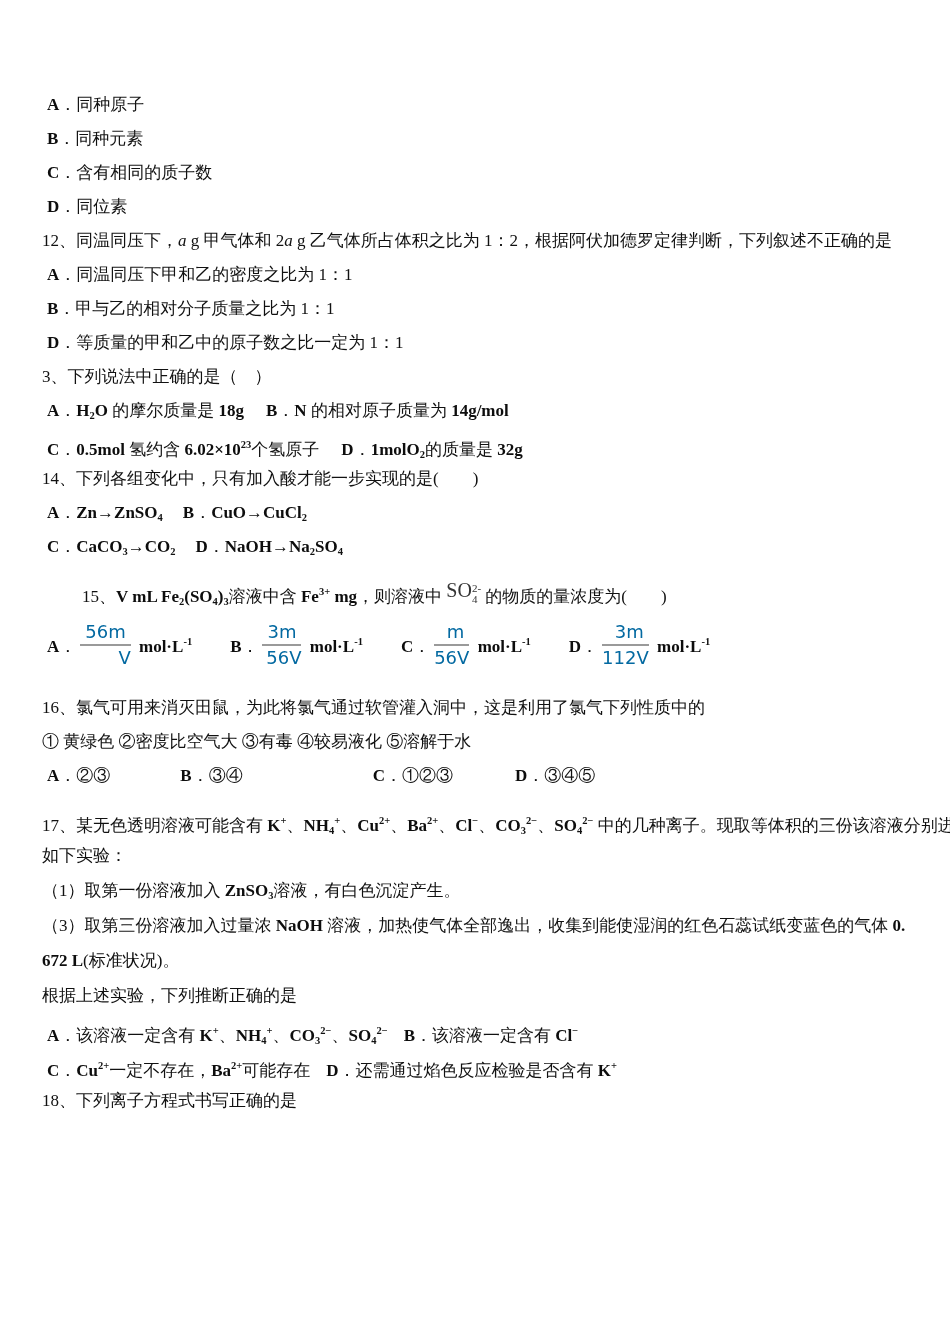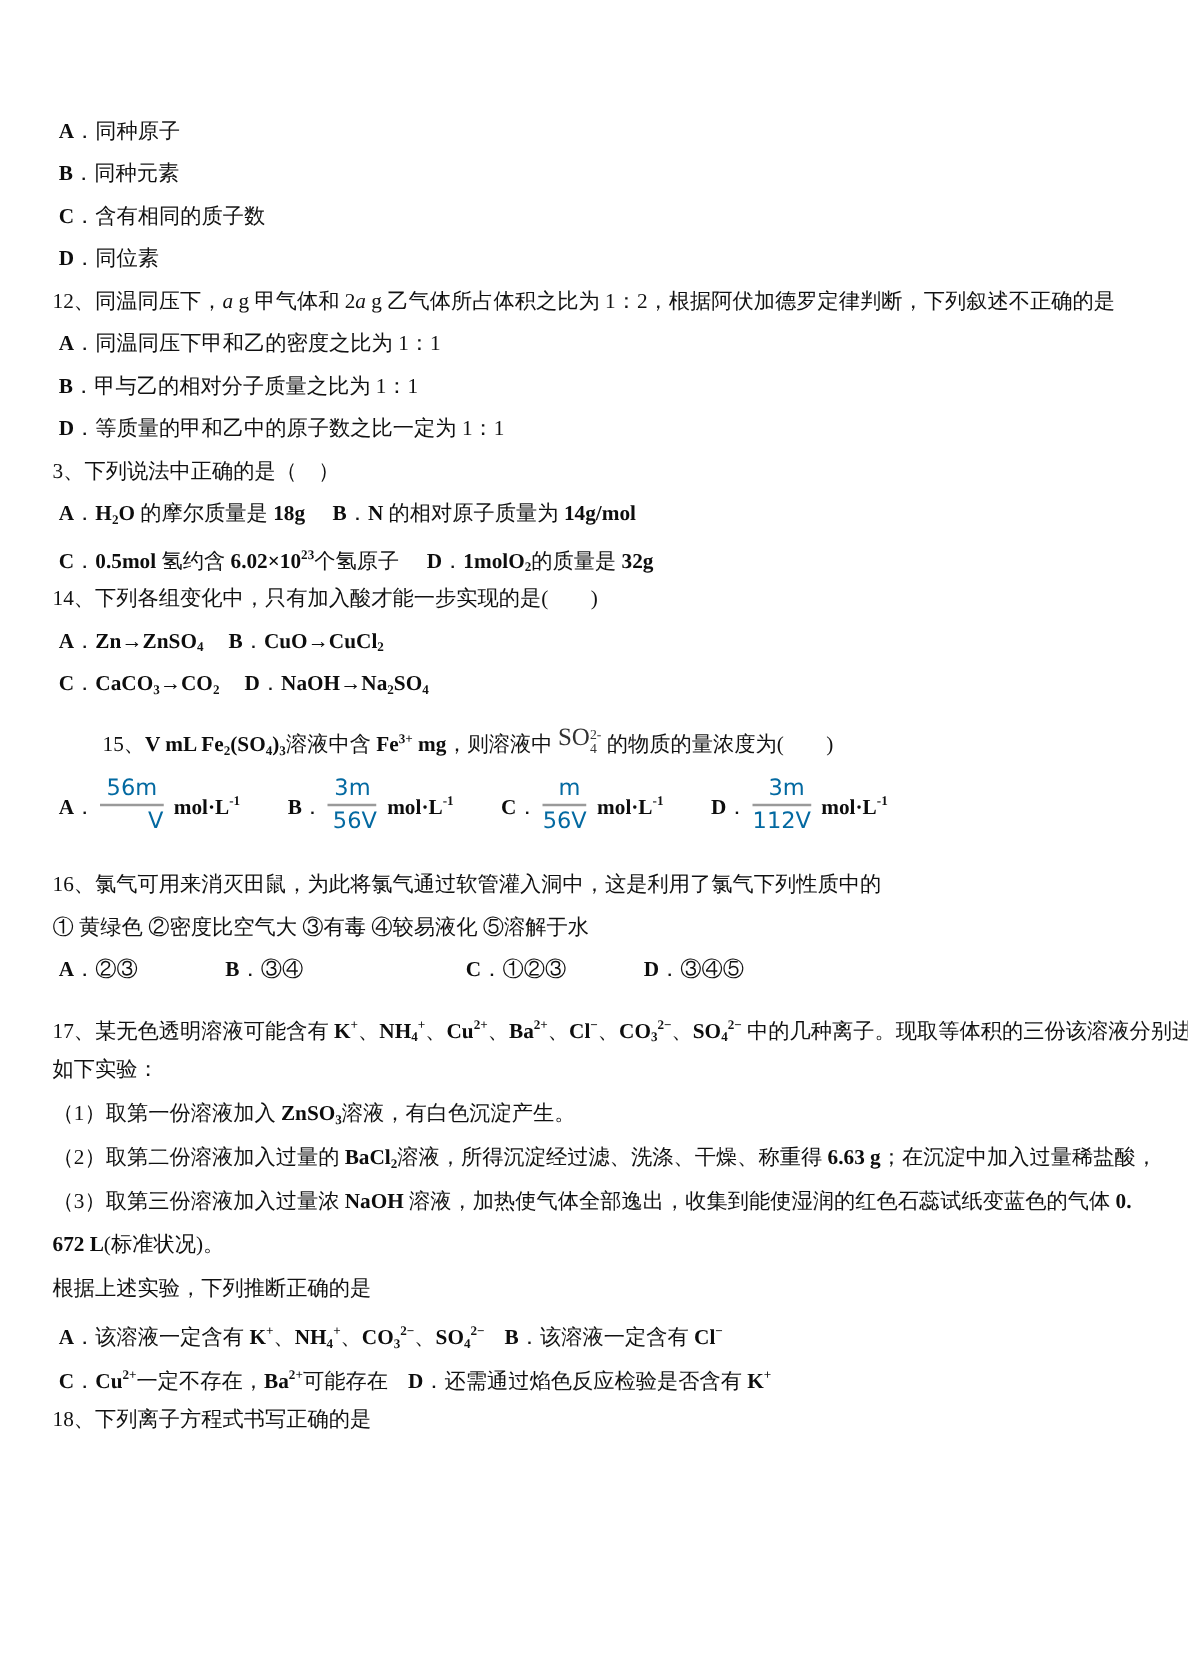--- a/index.html
+++ b/index.html
@@ -63,20 +63,19 @@
     <div class="line" data-name="q14-options-ab"><span class="b" data-name="formula-text">A</span><span class="t" data-name="text-run">．</span><span class="b" data-name="formula-text">Zn→ZnSO</span><span class="bsub" data-name="subscript">4</span><span class="sp" style="width: 20px;"></span><span class="b" data-name="formula-text">B</span><span class="t" data-name="text-run">．</span><span class="b" data-name="formula-text">CuO→CuCl</span><span class="bsub" data-name="subscript">2</span></div>
     <div class="line" data-name="q14-options-cd"><span class="b" data-name="formula-text">C</span><span class="t" data-name="text-run">．</span><span class="b" data-name="formula-text">CaCO</span><span class="bsub" data-name="subscript">3</span><span class="b" data-name="formula-text">→CO</span><span class="bsub" data-name="subscript">2</span><span class="sp" style="width: 20px;"></span><span class="b" data-name="formula-text">D</span><span class="t" data-name="text-run">．</span><span class="b" data-name="formula-text">NaOH→Na</span><span class="bsub" data-name="subscript">2</span><span class="b" data-name="formula-text">SO</span><span class="bsub" data-name="subscript">4</span></div>
     <div class="line" data-name="q15-title"><span class="t" data-name="text-run">15、</span><span class="b" data-name="formula-text">V mL Fe</span><span class="bsub" data-name="subscript">2</span><span class="b" data-name="formula-text">(SO</span><span class="bsub" data-name="subscript">4</span><span class="b" data-name="formula-text">)</span><span class="bsub" data-name="subscript">3</span><span class="t" data-name="text-run">溶液中含 </span><span class="b" data-name="formula-text">Fe</span><span class="bsup" data-name="superscript">3+</span><span class="b" data-name="formula-text"> mg</span><span class="t" data-name="text-run">，则溶液中 </span><span class="ion" data-name="ion-formula"><span class="base" data-name="ion-base">SO</span><span class="stack" data-name="ion-charge-stack"><span class="st-sup" data-name="ion-charge">2-</span><span class="st-sub" data-name="ion-count">4</span></span></span><span class="t" data-name="text-run"> 的物质的量浓度为(　　)</span></div>
     <div class="line" data-name="q15-options"><span class="b" data-name="formula-text">A</span><span class="t" data-name="text-run">．</span><span class="frac" data-name="fraction"><span class="num" data-name="fraction-numerator">56m</span><span class="den" data-name="fraction-denominator">V</span></span><span class="b" data-name="formula-text"> mol·L</span><span class="bsup" data-name="superscript">-1</span><span class="sp" style="width: 38px;"></span><span class="b" data-name="formula-text">B</span><span class="t" data-name="text-run">．</span><span class="frac" data-name="fraction"><span class="num" data-name="fraction-numerator">3m</span><span class="den" data-name="fraction-denominator">56V</span></span><span class="b" data-name="formula-text"> mol·L</span><span class="bsup" data-name="superscript">-1</span><span class="sp" style="width: 38px;"></span><span class="b" data-name="formula-text">C</span><span class="t" data-name="text-run">．</span><span class="frac" data-name="fraction"><span class="num" data-name="fraction-numerator">m</span><span class="den" data-name="fraction-denominator">56V</span></span><span class="b" data-name="formula-text"> mol·L</span><span class="bsup" data-name="superscript">-1</span><span class="sp" style="width: 38px;"></span><span class="b" data-name="formula-text">D</span><span class="t" data-name="text-run">．</span><span class="frac" data-name="fraction"><span class="num" data-name="fraction-numerator">3m</span><span class="den" data-name="fraction-denominator">112V</span></span><span class="b" data-name="formula-text"> mol·L</span><span class="bsup" data-name="superscript">-1</span></div>
     <div class="line" data-name="q16-title"><span class="t" data-name="text-run">16、氯气可用来消灭田鼠，为此将氯气通过软管灌入洞中，这是利用了氯气下列性质中的</span></div>
     <div class="line" data-name="q16-properties"><span class="t" data-name="text-run">① 黄绿色 ②密度比空气大 ③有毒 ④较易液化 ⑤溶解于水</span></div>
     <div class="line" data-name="q16-options"><span class="b" data-name="formula-text">A</span><span class="t" data-name="text-run">．②③</span><span class="sp" style="width: 70px;"></span><span class="b" data-name="formula-text">B</span><span class="t" data-name="text-run">．③④</span><span class="sp" style="width: 130px;"></span><span class="b" data-name="formula-text">C</span><span class="t" data-name="text-run">．①②③</span><span class="sp" style="width: 62px;"></span><span class="b" data-name="formula-text">D</span><span class="t" data-name="text-run">．③④⑤</span></div>
     <div class="line" data-name="q17-title"><span class="t" data-name="text-run">17、某无色透明溶液可能含有 </span><span class="b" data-name="formula-text">K</span><span class="bsup" data-name="superscript">+</span><span class="t" data-name="text-run">、</span><span class="b" data-name="formula-text">NH</span><span class="bsub" data-name="subscript">4</span><span class="bsup" data-name="superscript">+</span><span class="t" data-name="text-run">、</span><span class="b" data-name="formula-text">Cu</span><span class="bsup" data-name="superscript">2+</span><span class="t" data-name="text-run">、</span><span class="b" data-name="formula-text">Ba</span><span class="bsup" data-name="superscript">2+</span><span class="t" data-name="text-run">、</span><span class="b" data-name="formula-text">Cl</span><span class="bsup" data-name="superscript">−</span><span class="t" data-name="text-run">、</span><span class="b" data-name="formula-text">CO</span><span class="bsub" data-name="subscript">3</span><span class="bsup" data-name="superscript">2−</span><span class="t" data-name="text-run">、</span><span class="b" data-name="formula-text">SO</span><span class="bsub" data-name="subscript">4</span><span class="bsup" data-name="superscript">2−</span><span class="t" data-name="text-run"> 中的几种离子。现取等体积的三份该溶液分别进行</span></div>
     <div class="line" data-name="q17-intro"><span class="t" data-name="text-run">如下实验：</span></div>
     <div class="line" data-name="q17-exp1"><span class="t" data-name="text-run">（1）取第一份溶液加入 </span><span class="b" data-name="formula-text">ZnSO</span><span class="bsub" data-name="subscript">3</span><span class="t" data-name="text-run">溶液，有白色沉淀产生。</span></div>
-    <div class="line" data-name="q17-exp2"><span class="t" data-name="text-run">（2）取第二份溶液加入过量的 </span><span class="b" data-name="formula-text">BaCl</span><span class="bsub" data-name="subscript">2</span><span class="t" data-name="text-run">溶液，所得沉淀经过滤、洗涤、干燥、称重得 </span><span class="b" data-name="formula-text">6.63 g</span><span class="t" data-name="text-run">；在沉淀中加入过量稀盐酸，</span></div>
     <div class="line" data-name="q17-exp3"><span class="t" data-name="text-run">（3）取第三份溶液加入过量浓 </span><span class="b" data-name="formula-text">NaOH</span><span class="t" data-name="text-run"> 溶液，加热使气体全部逸出，收集到能使湿润的红色石蕊试纸变蓝色的气体 </span><span class="b" data-name="formula-text">0.</span></div>
     <div class="line" data-name="q17-exp3-cont"><span class="b" data-name="formula-text">672 L</span><span class="t" data-name="text-run">(标准状况)。</span></div>
     <div class="line" data-name="q17-question"><span class="t" data-name="text-run">根据上述实验，下列推断正确的是</span></div>
     <div class="line" data-name="q17-options-ab"><span class="b" data-name="formula-text">A</span><span class="t" data-name="text-run">．该溶液一定含有 </span><span class="b" data-name="formula-text">K</span><span class="bsup" data-name="superscript">+</span><span class="t" data-name="text-run">、</span><span class="b" data-name="formula-text">NH</span><span class="bsub" data-name="subscript">4</span><span class="bsup" data-name="superscript">+</span><span class="t" data-name="text-run">、</span><span class="b" data-name="formula-text">CO</span><span class="bsub" data-name="subscript">3</span><span class="bsup" data-name="superscript">2−</span><span class="t" data-name="text-run">、</span><span class="b" data-name="formula-text">SO</span><span class="bsub" data-name="subscript">4</span><span class="bsup" data-name="superscript">2−</span><span class="sp" style="width: 16px;"></span><span class="b" data-name="formula-text">B</span><span class="t" data-name="text-run">．该溶液一定含有 </span><span class="b" data-name="formula-text">Cl</span><span class="bsup" data-name="superscript">−</span></div>
     <div class="line" data-name="q17-options-cd"><span class="b" data-name="formula-text">C</span><span class="t" data-name="text-run">．</span><span class="b" data-name="formula-text">Cu</span><span class="bsup" data-name="superscript">2+</span><span class="t" data-name="text-run">一定不存在，</span><span class="b" data-name="formula-text">Ba</span><span class="bsup" data-name="superscript">2+</span><span class="t" data-name="text-run">可能存在</span><span class="sp" style="width: 16px;"></span><span class="b" data-name="formula-text">D</span><span class="t" data-name="text-run">．还需通过焰色反应检验是否含有 </span><span class="b" data-name="formula-text">K</span><span class="bsup" data-name="superscript">+</span></div>
     <div class="line" data-name="q18-title"><span class="t" data-name="text-run">18、下列离子方程式书写正确的是</span></div>
   </div>
 
 </body></html>

